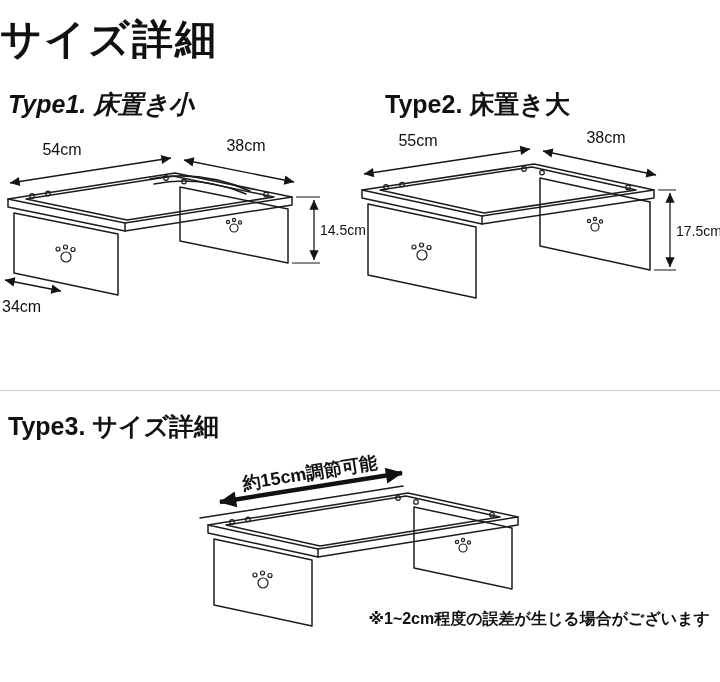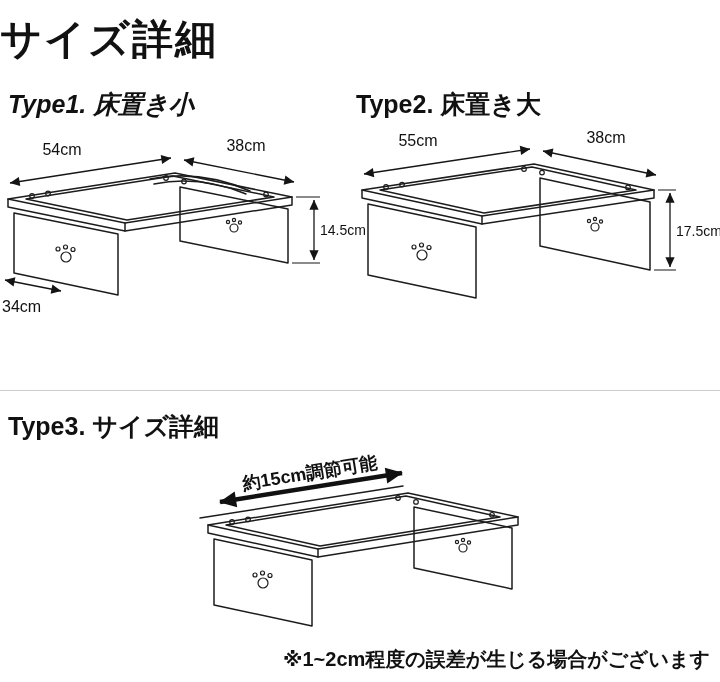--- a/index.html
+++ b/index.html
@@ -10,26 +10,26 @@
     font-family:"Liberation Sans","DejaVu Sans",sans-serif;
     color:#111;
     overflow:hidden;
   }
   .page-title {
     position:absolute; top:4px; left:0; width:100%;
     font-size:41px; font-weight:800; letter-spacing:2px;margin-top:8px;
   }
   .section-heading { position:absolute; font-size:25px; font-weight:800; white-space:nowrap; }
   #heading-type1 { top:88px; left:8px;font-style:italic; }
-  #heading-type2 { top:88px; left:356px; }
+  #heading-type2 { top:88px; left:385px; }
   #heading-type3 { top:410px; left:8px; }
   .divider { position:absolute; top:390px; left:0; width:720px; height:0; border-top:1px solid #cccccc; }
   .footnote {
-    position:absolute; top:646px; right:10px;
-    font-size:20px; font-weight:700; white-space:nowrap;text-align:center;
+    position:absolute; top:609px; right:10px;
+    font-size:16px; font-weight:700; white-space:nowrap;text-align:center;
   }
   svg { position:absolute; overflow:visible; }
   #svg-type1 { top:135px; left:0; }
   #svg-type2 { top:130px; left:354px; }
   #svg-type3 { top:405px; left:168px; }
   .art { fill:none; stroke:#1c1c1c; stroke-width:1.5; stroke-linejoin:round; stroke-linecap:round; }
   .knob { fill:none; stroke:#1c1c1c; stroke-width:1.2; }
   .paw { fill:none; stroke:#1c1c1c; stroke-width:1.2; }
   .dim-line { fill:none; stroke:#161616; stroke-width:1.3; }
   .ext-line { fill:none; stroke:#161616; stroke-width:1; }

